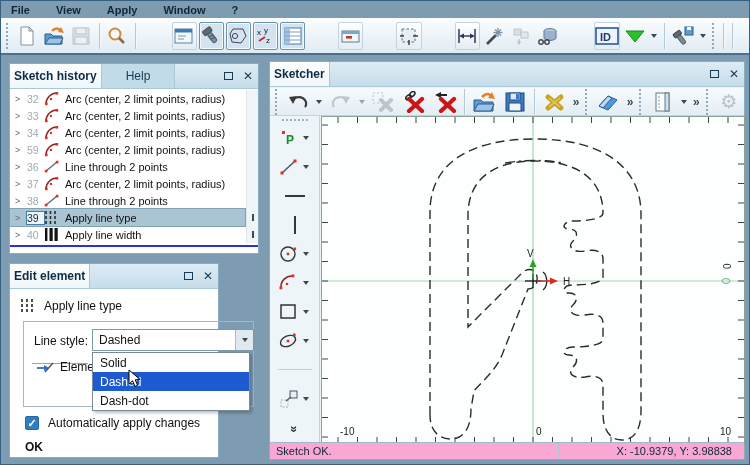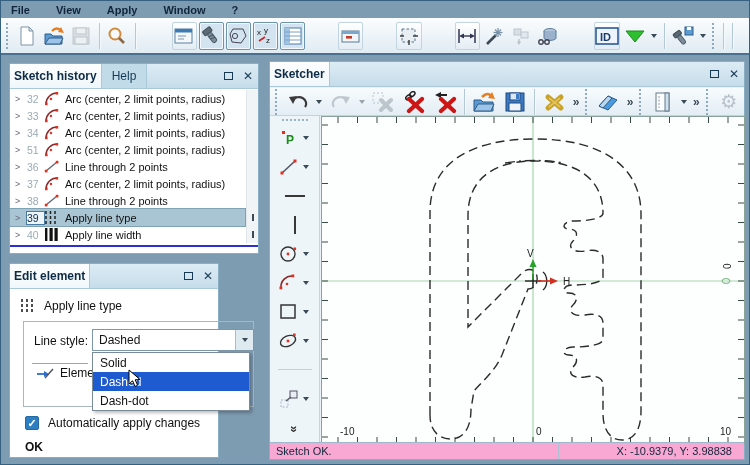--- a/index.html
+++ b/index.html
@@ -22,21 +22,21 @@
   .tbtn.pressed { border-color:#6e93ad; background:#d3e3ef; box-shadow:inset 0 0 0 1px #f2f8fc; }
   .tbtn.disabled { opacity:.55; }
   .vsep { width:1px; height:26px; background:#b4c8d6; box-shadow:1px 0 0 #f4f9fc; margin:0 4px; }
   .caret { width:0; height:0; border-left:3.5px solid transparent; border-right:3.5px solid transparent; border-top:4px solid #3a4a56; margin:0 3px; }
   .chev { font-size:12px; font-weight:bold; color:#3a4a56; padding:0 3px; }
 
   
   .panel { position:absolute; background:#fff; border:1px solid #89aec4; }
   .titleband { position:absolute; left:0; top:0; right:0; height:25px; background:linear-gradient(#ddecf5,#c6dcea); border-bottom:1px solid #a9c8da; display:flex; align-items:stretch; }
   .tab-active { background:linear-gradient(#fdfefe,#f0f7fb); border-right:1px solid #a9c8da; display:flex; align-items:center; padding:0 4px; font-size:12px; color:#0d2b45; font-weight:bold; }
-  .tab-idle { display:flex; align-items:center; padding:0 10px; font-size:12px; color:#123a55; background:#c2dbe9; border-right:1px solid #a9c8da; }
+  .tab-idle { display:flex; align-items:center; padding:0 24px; font-size:12px; color:#123a55; background:#c2dbe9; border-right:1px solid #a9c8da; }
   .band-fill { flex:1; }
   .winbtn { width:20px; display:flex; align-items:center; justify-content:center; color:#173a54; font-size:12px; }
   .maxglyph { width:9px; height:8px; border:1.6px solid #173a54; display:inline-block; }
 
   
   #history-panel { left:8px; top:62px; width:250px; height:191px; }
   #history-list { position:absolute; left:0; top:26px; right:0; bottom:10px; background:#fff; }
   .hrow { position:relative; height:17px; display:flex; align-items:center; font-size:11px; color:#111; padding-left:5px; }
   .hrow .hchev { width:12px; color:#667; font-size:9px; }
   .hrow .num { width:17px; text-align:left; color:#9aabb5; font-size:10.5px; }
@@ -49,21 +49,21 @@
 
   
   #edit-panel { left:8px; top:262px; width:210px; height:195px; }
   #tool-row { position:absolute; left:10px; top:34px; display:flex; align-items:center; gap:8px; font-size:12px; color:#111; }
   #groupbox { position:absolute; left:13px; top:57px; width:231px; height:86px; border:1px solid #a9b8c0; }
   #linestyle-label { position:absolute; left:24px; top:70px; font-size:12px; color:#111; }
   #combo { position:absolute; left:82px; top:65px; width:162px; height:22px; background:#fff; border:1px solid #7b97a8; display:flex; align-items:center; }
   #combo .val { flex:1; font-size:12px; padding-left:6px; color:#111; }
   #combo .btn { width:18px; height:100%; background:#dfe9f0; border-left:1px solid #a9bcc8; display:flex; align-items:center; justify-content:center; }
   #group-sepline { position:absolute; left:22px; top:99px; width:56px; height:1px; background:#9aa6ad; }
-  #eleme-row { position:absolute; left:26px; top:102px; display:flex; align-items:center; gap:6px; font-size:12px; color:#111; }
+  #eleme-row { position:absolute; left:26px; top:96px; display:flex; align-items:center; gap:6px; font-size:12px; color:#111; }
   #dropdown { position:absolute; left:82px; top:88px; width:158px; background:#fff; border:1px solid #7a8a96; box-shadow:2px 2px 3px rgba(0,0,0,.25); z-index:5; }
   .opt { height:19px; display:flex; align-items:center; padding-left:7px; font-size:12px; color:#111; }
   .opt.hl { background:#1e5bd0; color:#fff; }
   #checkbox-row { position:absolute; left:15px; top:152px; display:flex; align-items:center; gap:9px; }
   #checkbox { width:14px; height:14px; background:#2e7fc2; border:1px solid #2269a6; border-radius:2px; color:#fff; font-size:11px; line-height:12px; text-align:center; font-weight:bold; }
   #checkbox-label { font-size:12px; color:#111; }
   #ok-label { position:absolute; left:15px; top:176px; font-size:12px; font-weight:bold; color:#111; }
   #cursor { position:absolute; left:118px; top:105px; z-index:9; }
 
   
@@ -296,21 +296,21 @@
               <path d="M2,13 A11,11 0 0 1 13,2" fill="none" stroke="#8a2a2a" stroke-width="1.5"></path>
               <rect x="1" y="11.6" width="2.6" height="2.6" fill="#e03020"></rect>
               <rect x="11.6" y="1" width="2.6" height="2.6" fill="#e03020"></rect>
               <circle cx="7" cy="8" r="1.2" fill="#e03020"></circle>
             </svg>
           </span>
      <span>Arc (center, 2 limit points, radius)</span>
    </div>
         <div class="hrow">
      <span class="hchev">&gt;</span>
-     <span class="num">51</span>
+     <span class="num">59</span>
      <span class="ricon">
             <svg width="16" height="15">
               <path d="M2,13 A11,11 0 0 1 13,2" fill="none" stroke="#8a2a2a" stroke-width="1.5"></path>
               <rect x="1" y="11.6" width="2.6" height="2.6" fill="#e03020"></rect>
               <rect x="11.6" y="1" width="2.6" height="2.6" fill="#e03020"></rect>
               <circle cx="7" cy="8" r="1.2" fill="#e03020"></circle>
             </svg>
           </span>
      <span>Arc (center, 2 limit points, radius)</span>
    </div>

